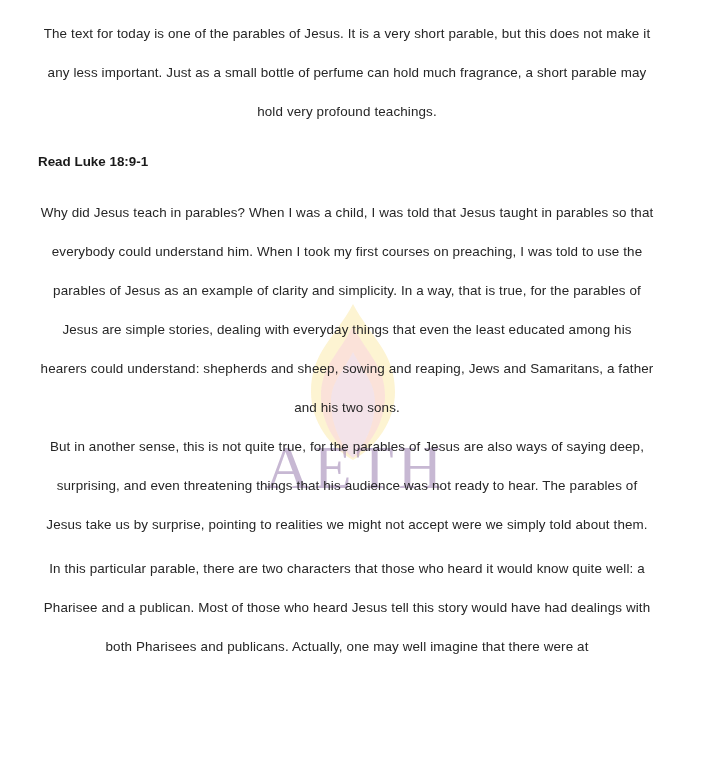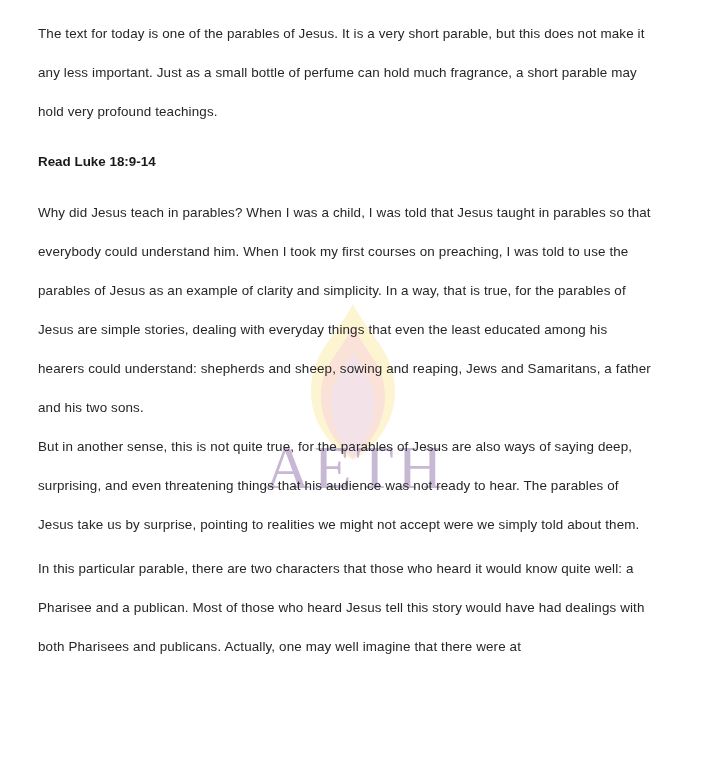--- a/index.html
+++ b/index.html
@@ -50,21 +50,21 @@
   }
   #content {
     position: relative;
     z-index: 2;
   }
   p.para {
     margin: 0 0 0 0;
     font-size: 13.4px;
     line-height: 39px;
     color: #262626;
-    text-align: left;
+    text-align: center;
     letter-spacing: 0.01em;
   }
   p.heading {
     margin: 0;
     font-size: 13.4px;
     line-height: 42px;
     font-weight: bold;
     color: #1a1a1a;
   }
   .gap-sm { height: 5px; }
@@ -83,21 +83,21 @@
         <path d="M108 52 C118 72, 130 82, 130 102 C130 126, 118 148, 108 158 C98 148, 86 126, 86 102 C86 82, 98 72, 108 52 Z" fill="#d9c3e6" opacity="0.6"></path>
       </g>
     </svg>
     <div id="wm-text">AETH</div>
   </div>
 
   <div id="content">
     <p class="para">The text for today is one of the parables of Jesus. It is a very short parable, but this does not make it any less important. Just as a small bottle of perfume can hold much fragrance, a short parable may hold very profound teachings.</p>
     <div class="gap-sm"></div>
     <div class="gap-sm"></div>
-    <p class="heading">Read Luke 18:9-14</p>
+    <p class="heading">Read Luke 18:9-1</p>
     <div class="gap-md"></div>
     <p class="para">Why did Jesus teach in parables? When I was a child, I was told that Jesus taught in parables so that everybody could understand him. When I took my first courses on preaching, I was told to use the parables of Jesus as an example of clarity and simplicity. In a way, that is true, for the parables of Jesus are simple stories, dealing with everyday things that even the least educated among his hearers could understand: shepherds and sheep, sowing and reaping, Jews and Samaritans, a father and his two sons.</p>
     <p class="para">But in another sense, this is not quite true, for the parables of Jesus are also ways of saying deep, surprising, and even threatening things that his audience was not ready to hear. The parables of Jesus take us by surprise, pointing to realities we might not accept were we simply told about them.</p>
     <div class="gap-sm"></div>
     <p class="para">In this particular parable, there are two characters that those who heard it would know quite well: a Pharisee and a publican. Most of those who heard Jesus tell this story would have had dealings with both Pharisees and publicans. Actually, one may well imagine that there were at</p>
   </div>
 
 </div>
 
 </body></html>

